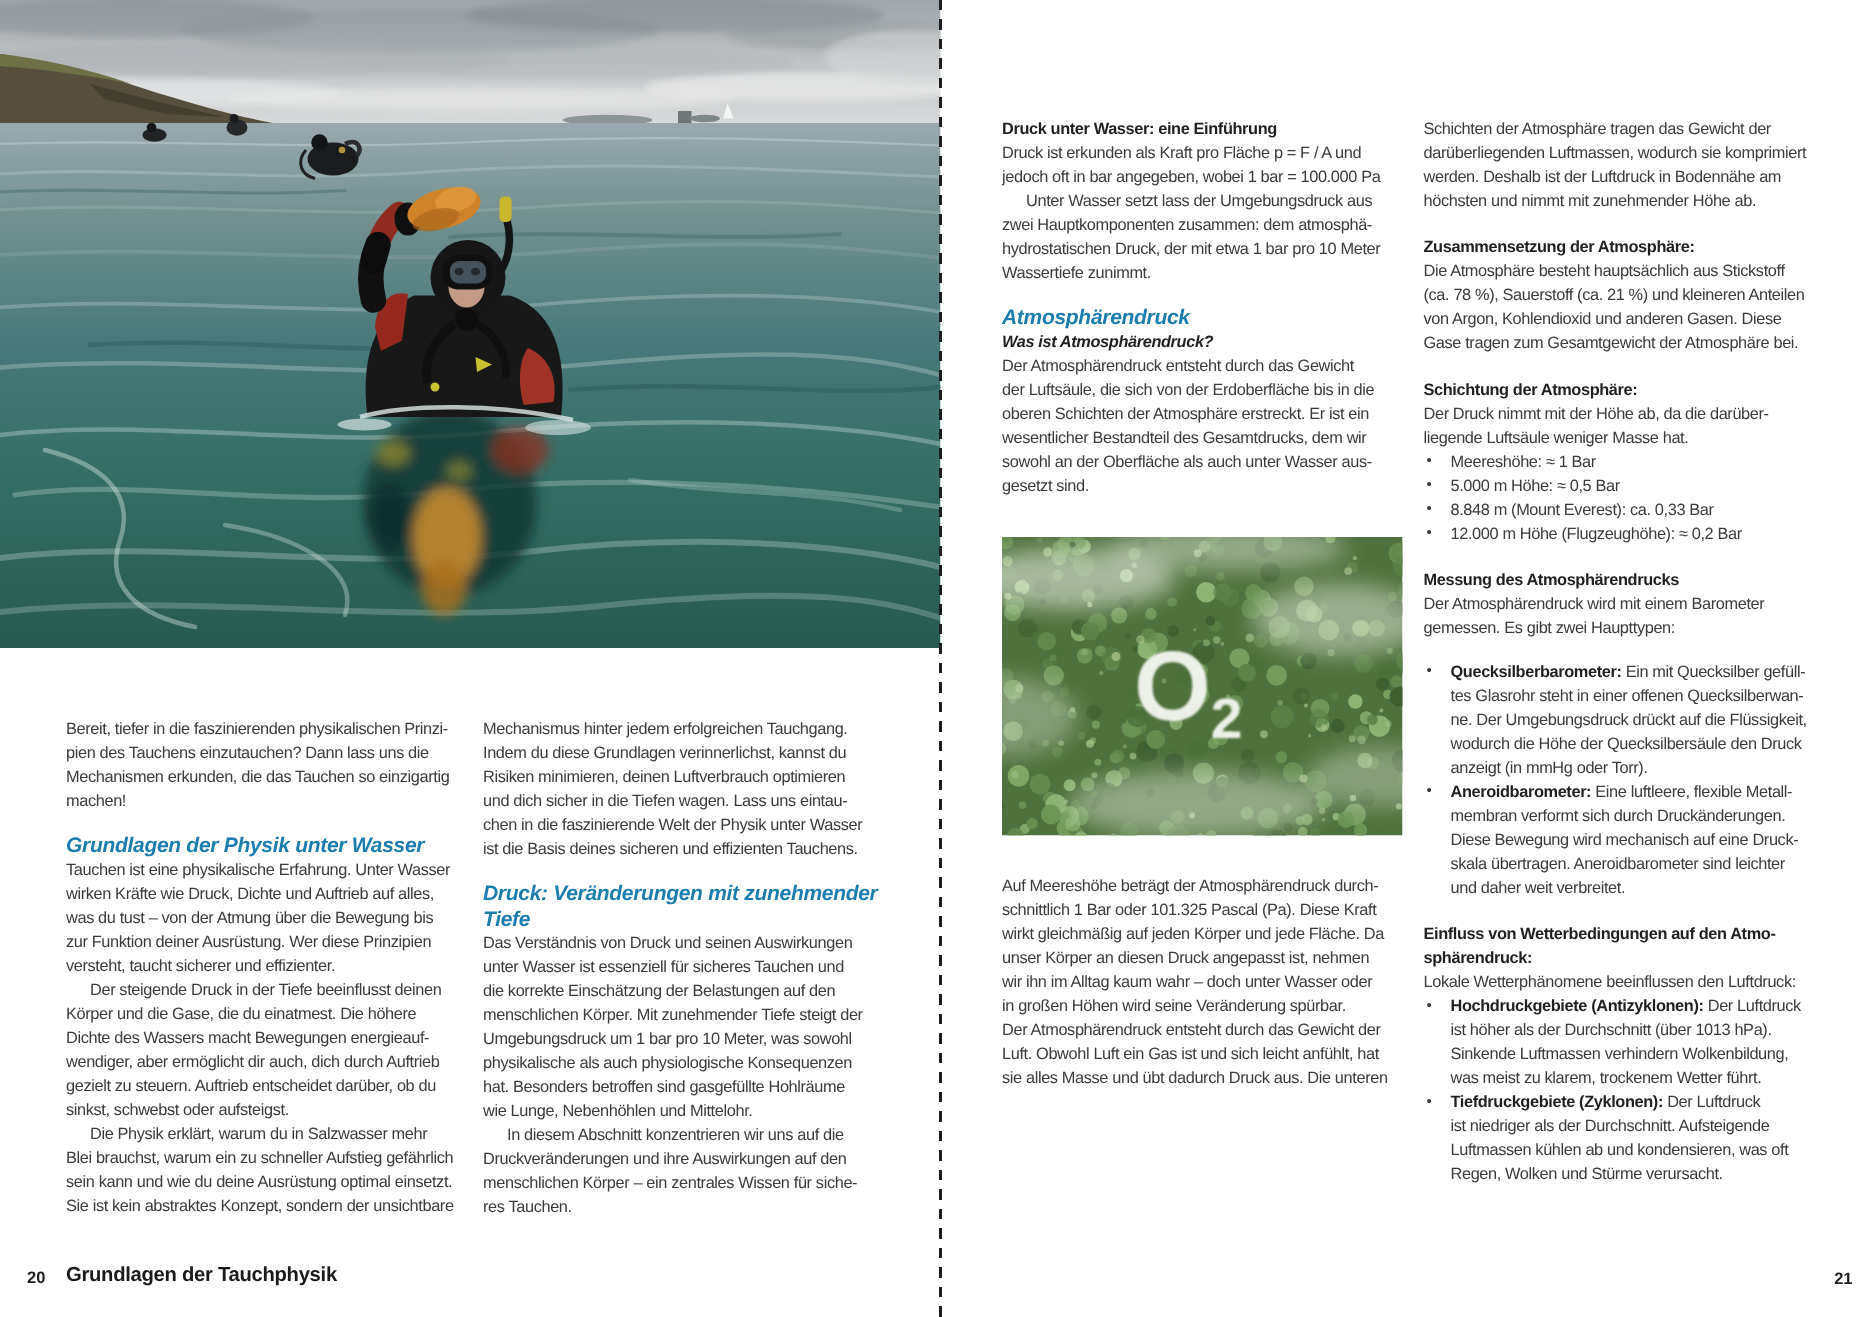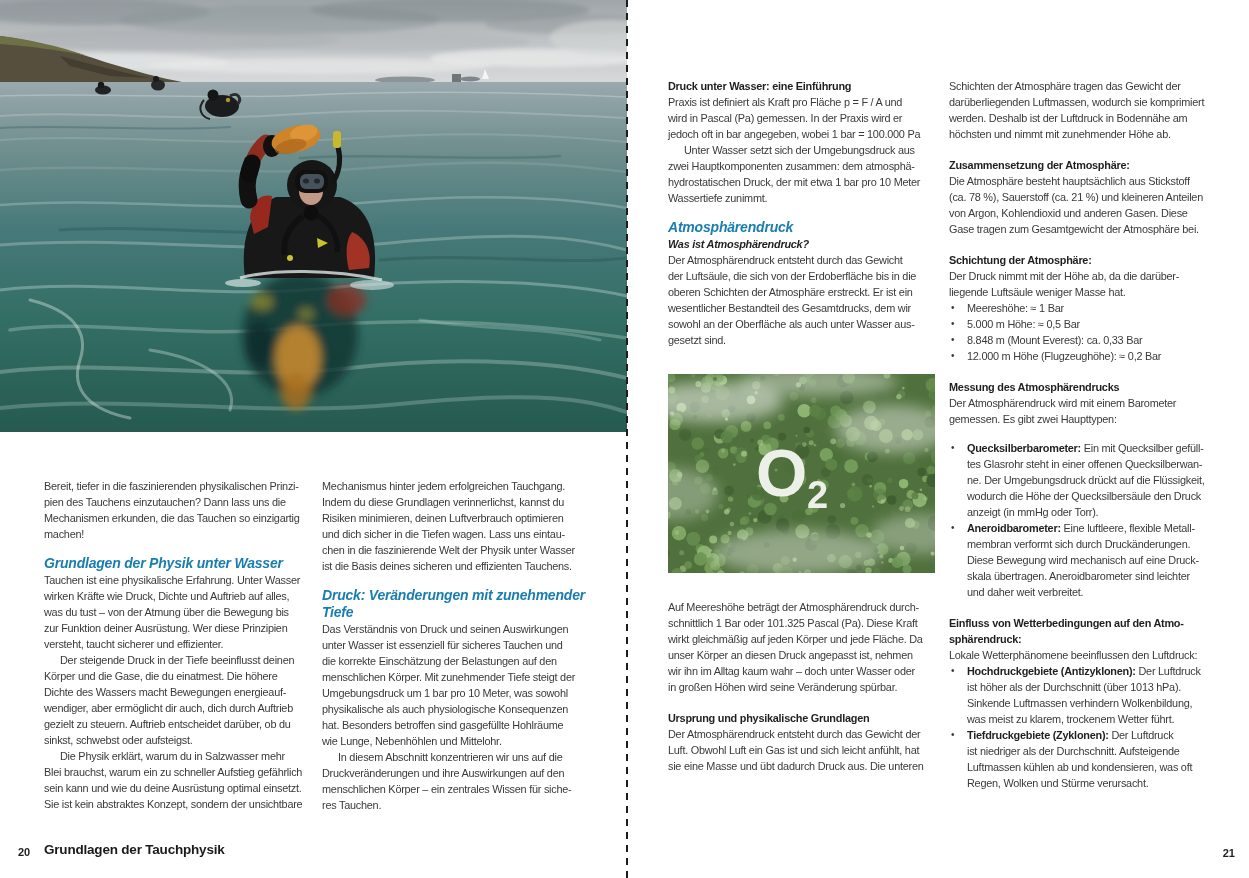--- a/index.html
+++ b/index.html
@@ -226,26 +226,25 @@
 <div class="chapter">Grundlagen der Tauchphysik</div>
 
 <div class="divider"></div>
 
 <div class="col" style="left:668px; top:78px; width:276px;">
   <div>
       <div class="h-bold block">
         <div class="line">Druck unter Wasser: eine Einführung</div>
       </div>
       <div class="para block">
-        <div class="line">Praxis ist definiert als Kraft pro Fläche p = F / A und</div>
-        <div class="line">wird in Pascal (Pa) gemessen. In der Praxis wird er</div>
+        <div class="line">Druck ist erkunden als Kraft pro Fläche p = F / A und</div>
         <div class="line">jedoch oft in bar angegeben, wobei 1 bar = 100.000 Pa</div>
       </div>
       <div class="para block">
-        <div class="line ind">Unter Wasser setzt sich der Umgebungsdruck aus</div>
+        <div class="line ind">Unter Wasser setzt lass der Umgebungsdruck aus</div>
         <div class="line">zwei Hauptkomponenten zusammen: dem atmosphä-</div>
         <div class="line">hydrostatischen Druck, der mit etwa 1 bar pro 10 Meter</div>
         <div class="line">Wassertiefe zunimmt.</div>
       </div>
       <div class="h-blue block">
         <div class="line">Atmosphärendruck</div>
       </div>
       <div class="h-bold block">
         <div class="line">Was ist Atmosphärendruck?</div>
       </div>
@@ -584,27 +583,24 @@
   </figure>
   <div>
       <div class="para block">
         <div class="line">Auf Meereshöhe beträgt der Atmosphärendruck durch-</div>
         <div class="line">schnittlich 1 Bar oder 101.325 Pascal (Pa). Diese Kraft</div>
         <div class="line">wirkt gleichmäßig auf jeden Körper und jede Fläche. Da</div>
         <div class="line">unser Körper an diesen Druck angepasst ist, nehmen</div>
         <div class="line">wir ihn im Alltag kaum wahr – doch unter Wasser oder</div>
         <div class="line">in großen Höhen wird seine Veränderung spürbar.</div>
       </div>
-      <div class="h-bold block">
-        <div class="line">Ursprung und physikalische Grundlagen</div>
-      </div>
       <div class="para block">
         <div class="line">Der Atmosphärendruck entsteht durch das Gewicht der</div>
         <div class="line">Luft. Obwohl Luft ein Gas ist und sich leicht anfühlt, hat</div>
-        <div class="line">sie eine Masse und übt dadurch Druck aus. Die unteren</div>
+        <div class="line">sie alles Masse und übt dadurch Druck aus. Die unteren</div>
       </div>
     </div>
 </div>
 
 <div class="col" style="left:949px; top:78px; width:267px;">
     <div class="para block">
       <div class="line">Schichten der Atmosphäre tragen das Gewicht der</div>
       <div class="line">darüberliegenden Luftmassen, wodurch sie komprimiert</div>
       <div class="line">werden. Deshalb ist der Luftdruck in Bodennähe am</div>
       <div class="line">höchsten und nimmt mit zunehmender Höhe ab.</div>

